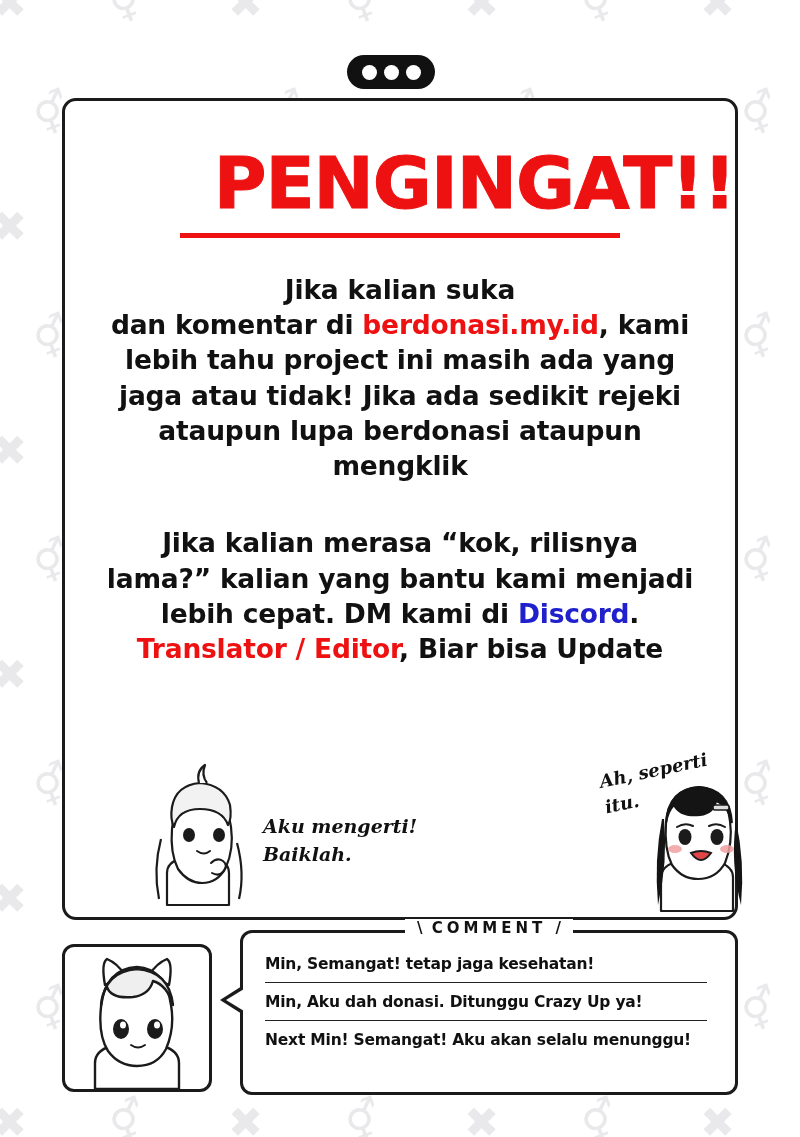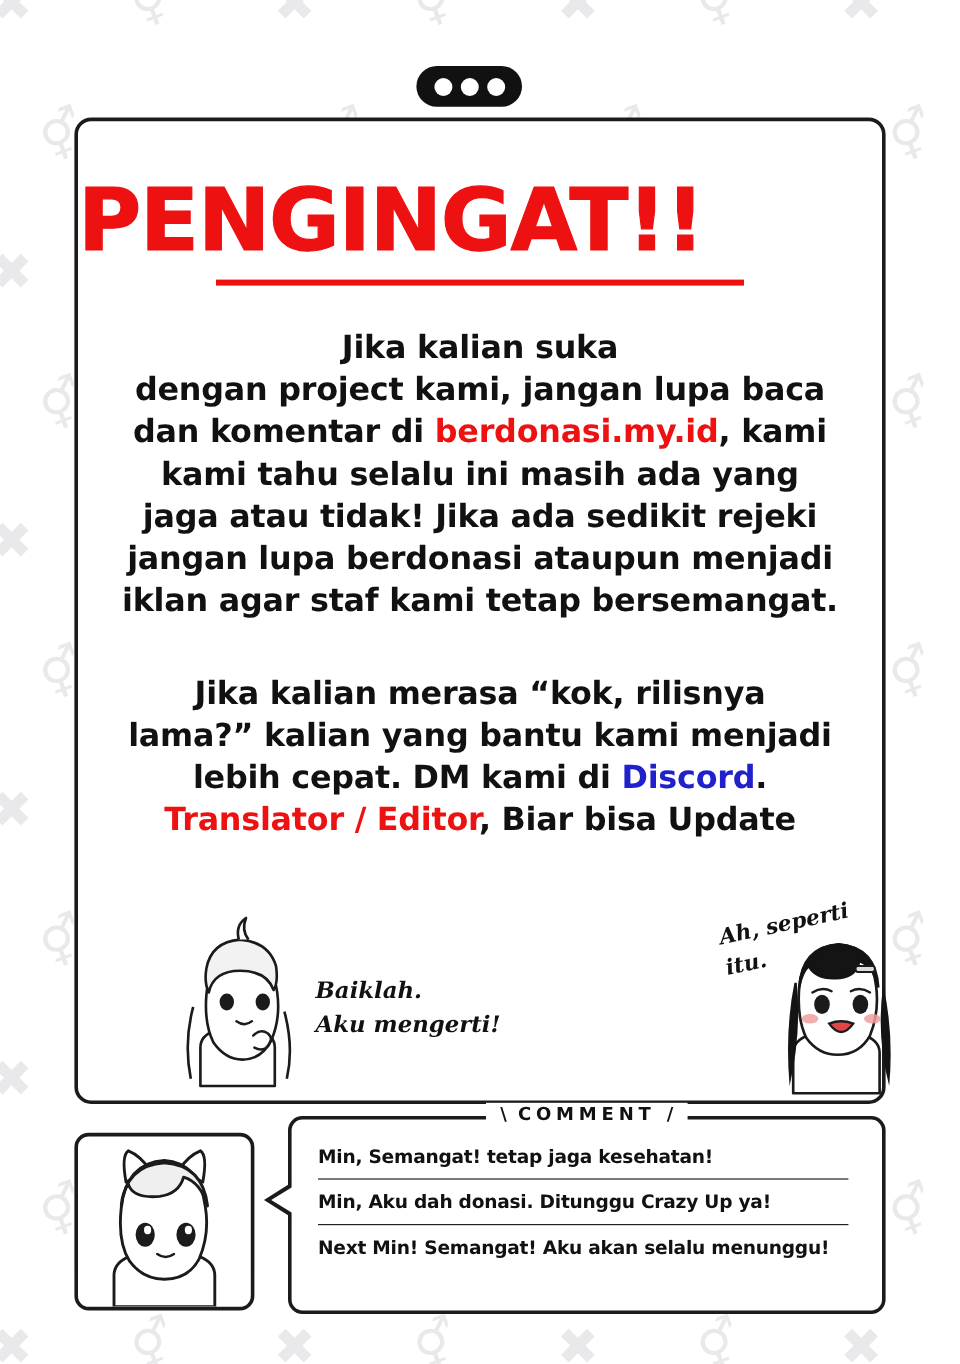--- a/index.html
+++ b/index.html
@@ -47,21 +47,21 @@
     display:flex;align-items:center;justify-content:center;gap:7px;
   }
   #tab-dots .d{
     width:15px;height:15px;border-radius:50%;
     background:#ffffff;
   }
 
   
   #headline-wrap{
     margin-top:46px;
-    text-align:left;
+    text-align:right;
   }
   #headline{
     color:#ee1111;
     font-family:"DejaVu Sans", sans-serif;
     font-weight:bold;
     font-size:72px;
     letter-spacing:-1px;
     line-height:1;
     -webkit-text-stroke:1px #ee1111;
   }
@@ -276,28 +276,26 @@
 <div id="poster">
 
   <div id="headline-wrap">
     <div id="headline">PENGINGAT!!</div>
     <div id="headline-rule"></div>
   </div>
 
   <div id="body-text">
     <div>
       <div>Jika kalian suka</div>
-      <div>dengan project kami, jangan lupa baca</div>
       <div>
         <span>dan komentar di </span><span class="red">berdonasi.my.id</span><span>, kami</span>
       </div>
-      <div>kami tahu selalu ini masih ada yang</div>
+      <div>lebih tahu project ini masih ada yang</div>
       <div>jaga atau tidak! Jika ada sedikit rejeki</div>
-      <div>jangan lupa berdonasi ataupun menjadi</div>
-      <div>iklan agar staf kami tetap bersemangat.</div>
+      <div>ataupun lupa berdonasi ataupun mengklik</div>
     </div>
 
     <div id="para2">
       <div>Jika kalian merasa “kok, rilisnya</div>
       <div>lama?” kalian yang bantu kami menjadi</div>
       <div>
         <span>lebih cepat. DM kami di </span><span class="blue">Discord</span><span>.</span>
       </div>
       <div>
         <span class="red">Translator / Editor</span><span>, Biar bisa Update</span>
@@ -323,22 +321,22 @@
           <ellipse cx="82" cy="80" rx="6" ry="7"></ellipse>
         </g>
         <g fill="none" stroke="#1b1b1b" stroke-width="2" stroke-linecap="round">
           <path d="M60 96 q7 5 13 0"></path>
           <path d="M74 108 q6 -6 12 -2 q5 4 1 10 q-5 6 -12 2"></path>
         </g>
       </svg>
     </div>
 
     <div class="hand-note" id="note-left">
+      <div>Aku mengerti!</div>
       <div>Baiklah.</div>
-      <div>Aku mengerti!</div>
     </div>
 
     <div class="chara" id="chara-right">
       <svg width="135" height="156" viewBox="0 0 135 156">
         <g fill="#ffffff" stroke="#1b1b1b" stroke-width="2.2" stroke-linejoin="round">
           <path d="M26 150 L26 116 q0 -10 14 -15 l22 -7 l22 7 q14 5 14 15 l0 34 Z"></path>
           <path d="M62 92 l8 16 l10 -12"></path>
           <path d="M64 26 q-30 2 -33 36 q-2 26 6 42 q10 14 26 14 q18 0 27 -16 q8 -20 5 -42 q-4 -32 -31 -34 Z"></path>
         </g>
         <path d="M31 62 q2 -34 33 -36 q31 2 33 36 q-4 -18 -16 -22 q-2 12 -16 14 q-20 2 -26 -10 q-6 6 -8 18 Z" fill="#141414" stroke="#141414" stroke-width="2"></path>

